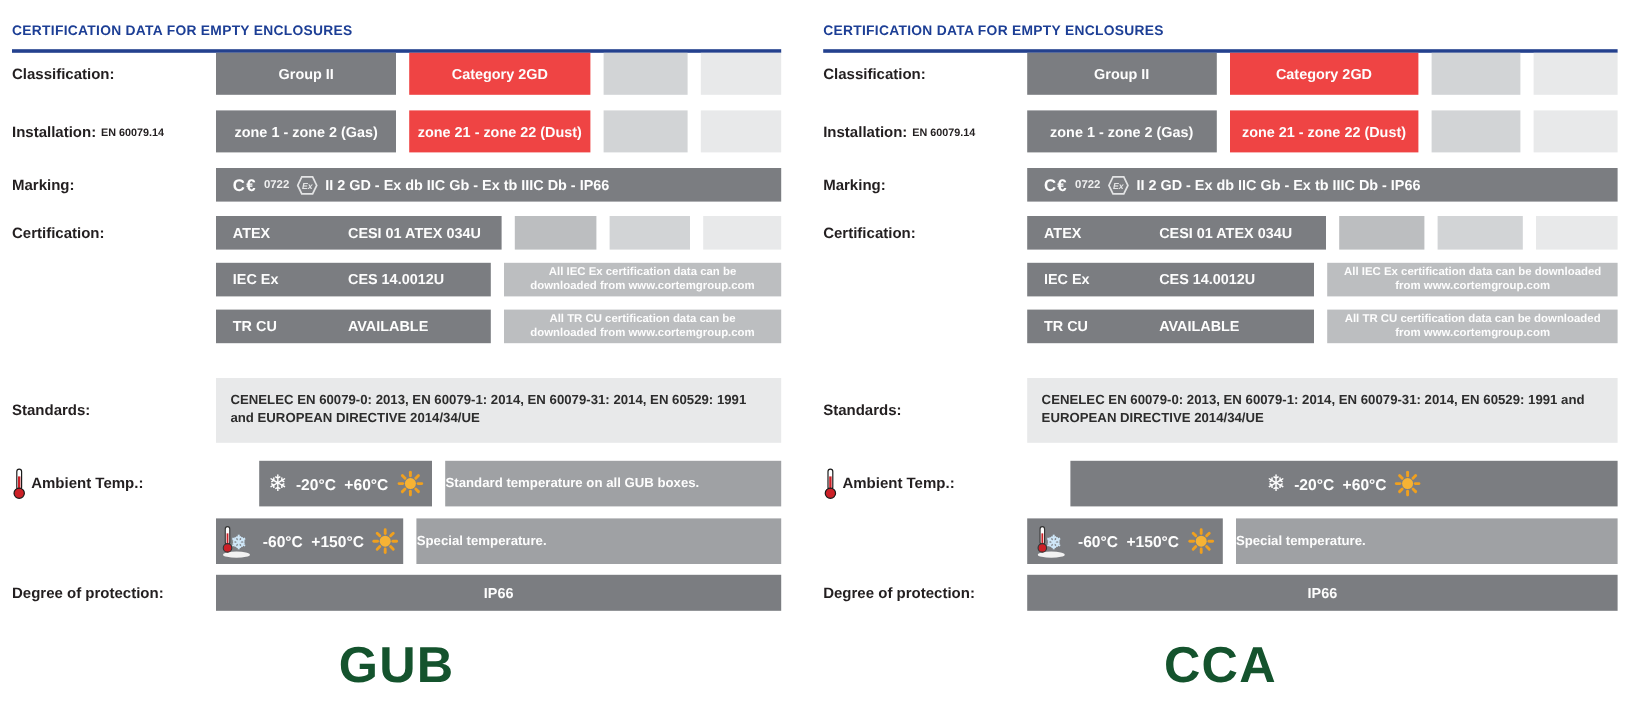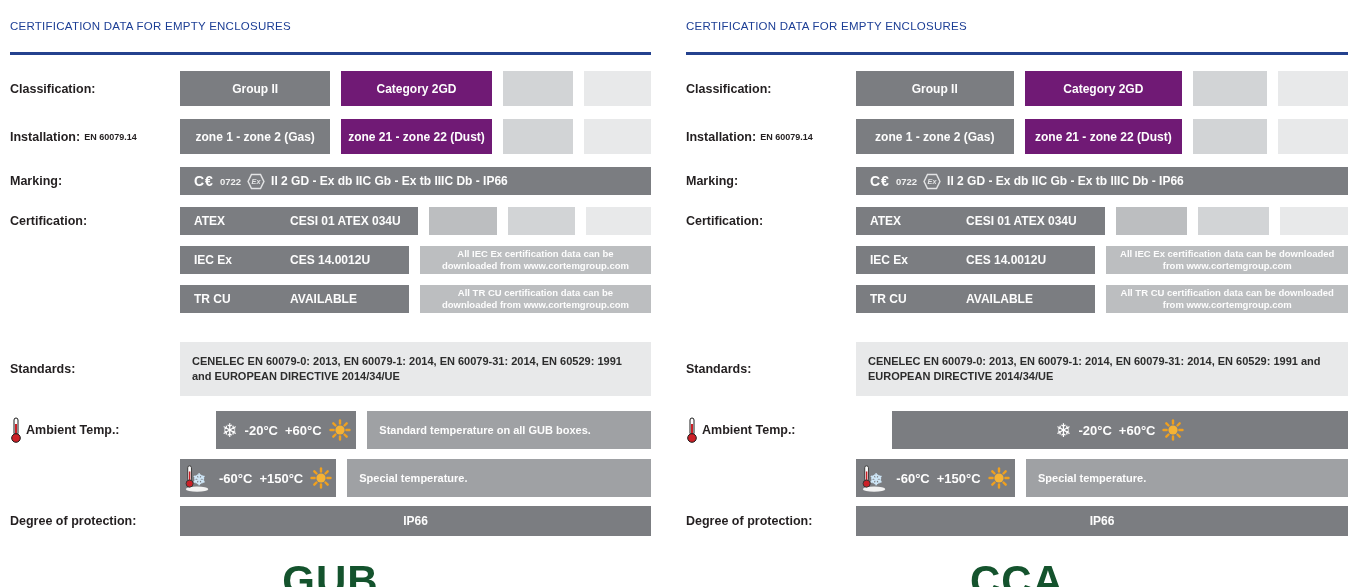--- a/index.html
+++ b/index.html
@@ -1,48 +1,48 @@
 <!DOCTYPE html>
 <html><head>
 <meta charset="utf-8">
 <style>
   html,body{margin:0;padding:0;background:#ffffff;}
   body{width:1356px;height:587px;font-family:"Liberation Sans",sans-serif;overflow:hidden;}
   .wrap{display:flex;padding-top:20px;}
   .panel{box-sizing:border-box;}
   .panel.p0{width:641px;margin-left:10px;}
   .panel.p1{width:662px;margin-left:35px;}
-  .ptitle{font-size:11.5px;font-weight:normal;color:#1c3e95;letter-spacing:.25px;padding-bottom:20px;border-bottom:3px solid #24418e;margin-bottom:16px;}
+  .ptitle{font-size:11.5px;font-weight:bold;color:#1c3e95;letter-spacing:.25px;padding-bottom:9px;border-bottom:3px solid #24418e;}
   .row{display:grid;grid-template-columns:170px 1fr;align-items:center;}
   .lbl{font-size:12.5px;font-weight:bold;color:#231f20;display:flex;align-items:center;gap:4px;}
   .lbl .ref{font-size:9px;font-weight:bold;}
   .cells{display:flex;gap:11px;}
   .box{display:flex;align-items:center;justify-content:center;color:#fdfdfd;font-weight:bold;font-size:12px;box-sizing:border-box;}
   .c-dark{background:#7b7d81;}
-  .c-mid{background:#701a75;}
+  .c-mid{background:#ef4444;}
   .c-ph1{background:#bcbec0;}
   .c-light{background:#d2d4d6;}
   .c-lighter{background:#e8e9ea;}
   .c-note{background:#bcbec0;}
   .c-tnote{background:#9fa1a4;}
   .h35{height:35px;} .h28{height:28px;gap:20px;} .h54{height:54px;} .h38{height:38px;} .h30{height:30px;}
   .f150{flex:150 0 0;} .f70{flex:70 0 0;} .f67{flex:67 0 0;}
   .f232{flex:232 0 0;} .f228{flex:228 0 0;} .f308{flex:308 0 0;}
   .full{flex:1;}
   .mb13{margin-bottom:13px;} .mb12{margin-bottom:12px;} .mb11{margin-bottom:11px;}
   .mb15{margin-bottom:15px;margin-top:29px;} .mb10{margin-bottom:10px;gap:36px;} .mb9{margin-bottom:9px;}
   .cert{justify-content:flex-start;padding-left:14px;}
   .cert .scheme{width:76px;text-align:left;}
   .note{font-size:9.5px;line-height:1.25;text-align:center;padding:2px 10px;}
   .stdbox{color:#2d2d2d;justify-content:flex-start;text-align:left;font-size:11px;line-height:1.4;padding:6px 12px;}
   .markbox{justify-content:flex-start;padding-left:14px;gap:6px;}
   .markbox .ce{font-size:14px;letter-spacing:1px;}
   .markbox .nb{font-size:9.5px;opacity:.9;}
   .tempbox{gap:7px;font-size:13px;padding:0 4px;}
-  .tnote{justify-content:flex-start;padding-left:12px;font-size:11px;}
+  .tnote{justify-content:flex-start;font-size:11px;}
   .snow{font-size:19px;color:#ffffff;font-weight:normal;line-height:1;}
   .prod{text-align:center;margin-top:24px;font-size:42px;font-weight:bold;letter-spacing:1px;color:#14532d;line-height:1;}
 </style>
 </head>
 <body>
 
 <div class="wrap">
 
   <div class="panel p0">
     <div class="ptitle">CERTIFICATION DATA FOR EMPTY ENCLOSURES</div>

